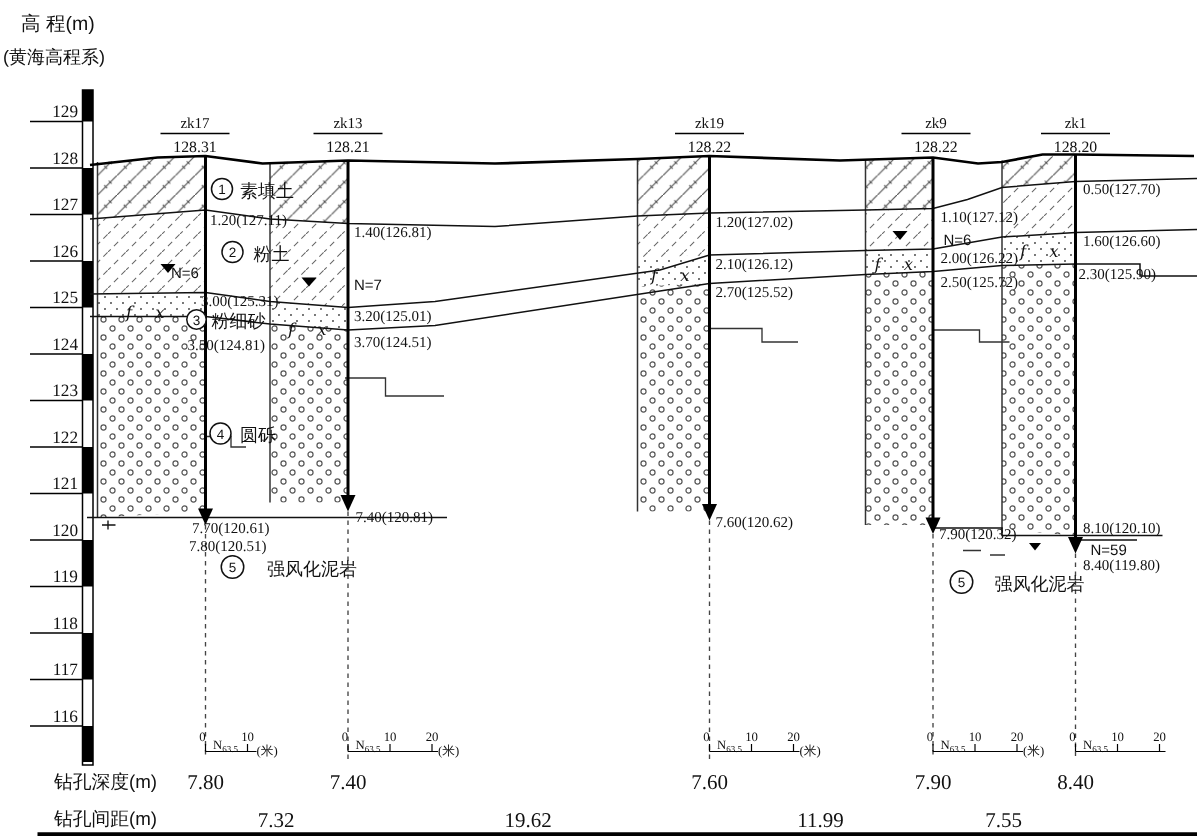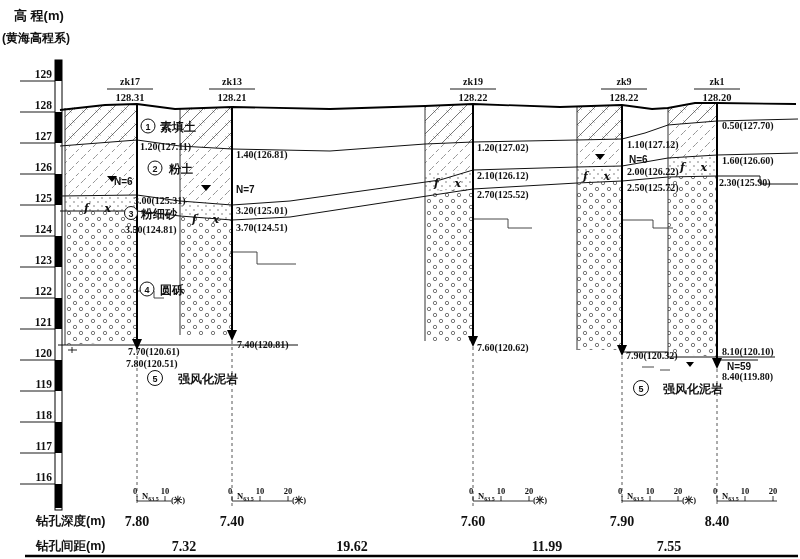--- a/index.html
+++ b/index.html
@@ -1,16 +1,16 @@
 <!DOCTYPE html>
 <html><head>
 <meta charset="utf-8">
 <style>
   html,body{margin:0;padding:0;background:#ffffff;}
-  .stage{position:relative;width:800px;height:559px;background:#fff;overflow:hidden;font-weight:bold;}
+  .stage{position:relative;width:800px;height:559px;background:#fff;overflow:hidden;}
   svg{display:block;}
   text{fill:#111;}
   .tick-num{font-family:"Liberation Serif",serif;font-size:11.5px;}
   .bh-name{font-family:"Liberation Serif",serif;font-size:10px;}
   .bh-elev{font-family:"Liberation Serif",serif;font-size:10.5px;}
   .mark{font-family:"Liberation Serif",serif;font-size:10px;}
   .nval{font-family:"Liberation Sans",sans-serif;font-size:10px;}
   .cn{font-family:"Liberation Sans",sans-serif;font-size:12px;}
   .cn-title{font-family:"Liberation Sans",sans-serif;font-size:13px;}
   .circ-num{font-family:"Liberation Sans",sans-serif;font-size:9px;}

